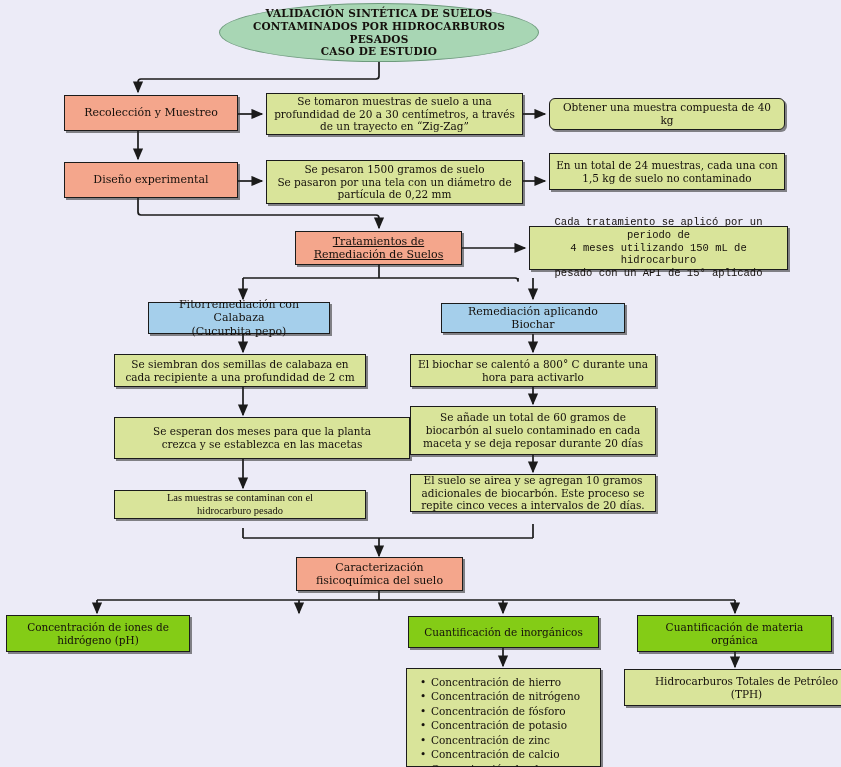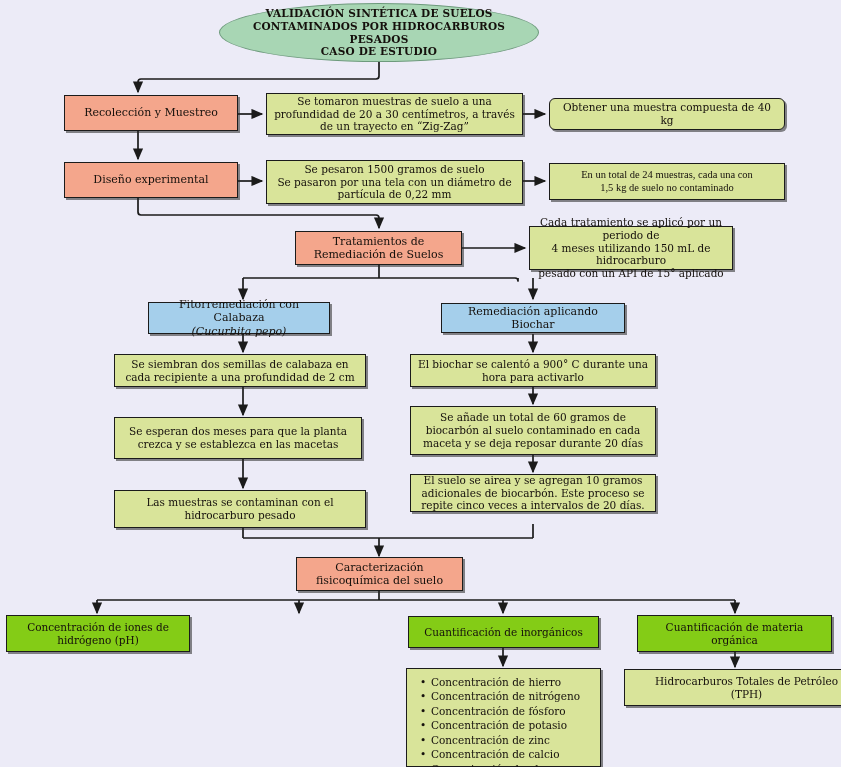--- a/index.html
+++ b/index.html
@@ -46,21 +46,21 @@
     text-align:left;
     padding:6px 8px 6px 12px;
     font-size:10.5px;
   }
   .bullets ul{margin:0;padding:0 0 0 12px;list-style:none;}
   .bullets li{position:relative;line-height:1.38;}
   .bullets li:before{
     content:"\2022";
     position:absolute;left:-11px;top:0;
   }
-  .ital{font-style:italic;}
+  .ital{}
 </style>
 </head>
 <body>
 
 <div id="canvas">
 
   <svg class="lines" viewBox="0 0 841 767">
     <defs>
       <marker id="ah" markerWidth="8" markerHeight="8" refX="6.2" refY="3" orient="auto">
         <path d="M0,0 L7,3 L0,6 z" fill="#1b1b1b"></path>
@@ -145,35 +145,35 @@
   </div>
 
   <div class="node green shadow" style="left:266px;top:160px;width:257px;height:44px;">
     <span>
       <span>Se pesaron 1500 gramos de suelo</span>
       <span>Se pasaron por una tela con un diámetro de</span>
       <span>partícula de 0,22 mm</span>
     </span>
   </div>
 
-  <div class="node green shadow" style="left:549px;top:163px;width:236px;height:37px;font-family:Liberation Serif, serif;">
+  <div class="node green shadow" style="left:549px;top:153px;width:236px;height:37px;">
     <span>
       <span>En un total de 24 muestras, cada una con</span>
       <span>1,5 kg de suelo no contaminado</span>
     </span>
   </div>
 
-  <div class="node salmon shadow" style="left:295px;top:231px;width:167px;height:34px;">
+  <div class="node salmon shadow" style="left:295px;top:231px;width:167px;height:34px;text-decoration:underline;">
     <span>
       <span>Tratamientos de</span>
       <span>Remediación de Suelos</span>
     </span>
   </div>
 
-  <div class="node green shadow" style="left:529px;top:226px;width:204px;height:44px;">
+  <div class="node green shadow" style="left:529px;top:226px;width:259px;height:44px;font-family:Liberation Mono, monospace;">
     <span>
       <span>Cada tratamiento se aplicó por un periodo de</span>
       <span>4 meses utilizando 150 mL de hidrocarburo</span>
       <span>pesado con un API de 15° aplicado</span>
     </span>
   </div>
 
   <div class="node blue shadow" style="left:148px;top:302px;width:182px;height:32px;">
     <span>
       <span>Fitorremediación con Calabaza</span>
@@ -185,37 +185,37 @@
     <span>Remediación aplicando Biochar</span>
   </div>
 
   <div class="node green shadow" style="left:114px;top:354px;width:252px;height:33px;">
     <span>
       <span>Se siembran dos semillas de calabaza en</span>
       <span>cada recipiente a una profundidad de 2 cm</span>
     </span>
   </div>
 
-  <div class="node green shadow" style="left:114px;top:417px;width:248px;height:42px;">
+  <div class="node green shadow" style="left:114px;top:417px;width:296px;height:42px;">
     <span>
       <span>Se esperan dos meses para que la planta</span>
       <span>crezca y se establezca en las macetas</span>
     </span>
   </div>
 
-  <div class="node green shadow" style="left:114px;top:490px;width:252px;height:38px;">
+  <div class="node green shadow" style="left:114px;top:490px;width:252px;height:29px;font-family:Liberation Serif, serif;">
     <span>
       <span>Las muestras se contaminan con el</span>
       <span>hidrocarburo pesado</span>
     </span>
   </div>
 
   <div class="node green shadow" style="left:410px;top:354px;width:246px;height:33px;">
     <span>
-      <span>El biochar se calentó a 900° C durante una</span>
+      <span>El biochar se calentó a 800° C durante una</span>
       <span>hora para activarlo</span>
     </span>
   </div>
 
   <div class="node green shadow" style="left:410px;top:406px;width:246px;height:49px;">
     <span>
       <span>Se añade un total de 60 gramos de</span>
       <span>biocarbón al suelo contaminado en cada</span>
       <span>maceta y se deja reposar durante 20 días</span>
     </span>

